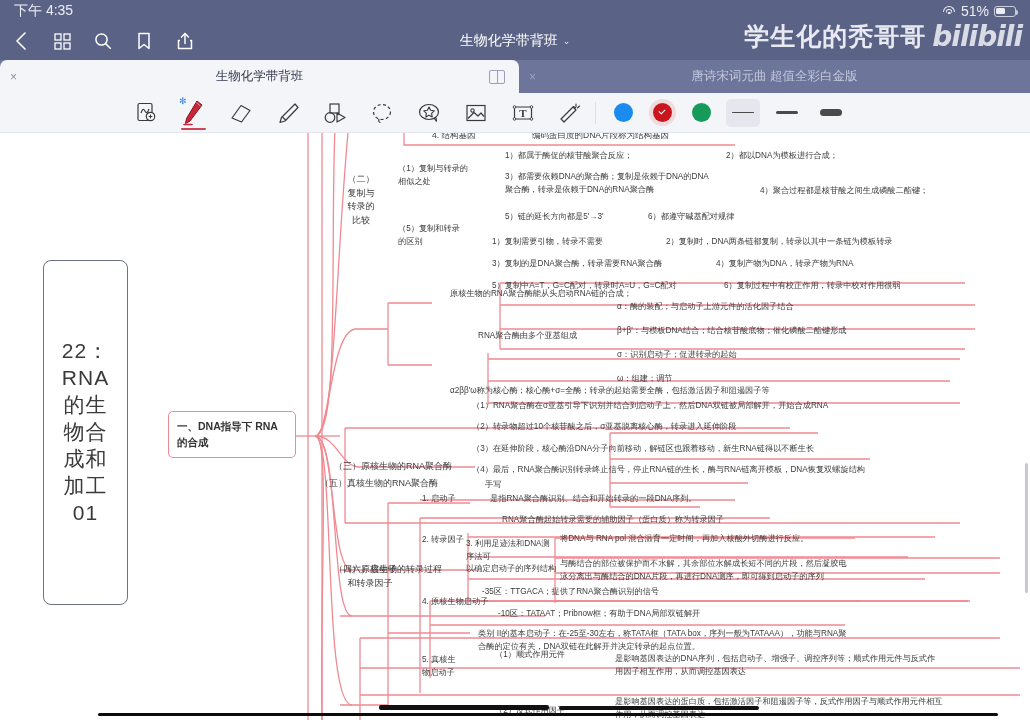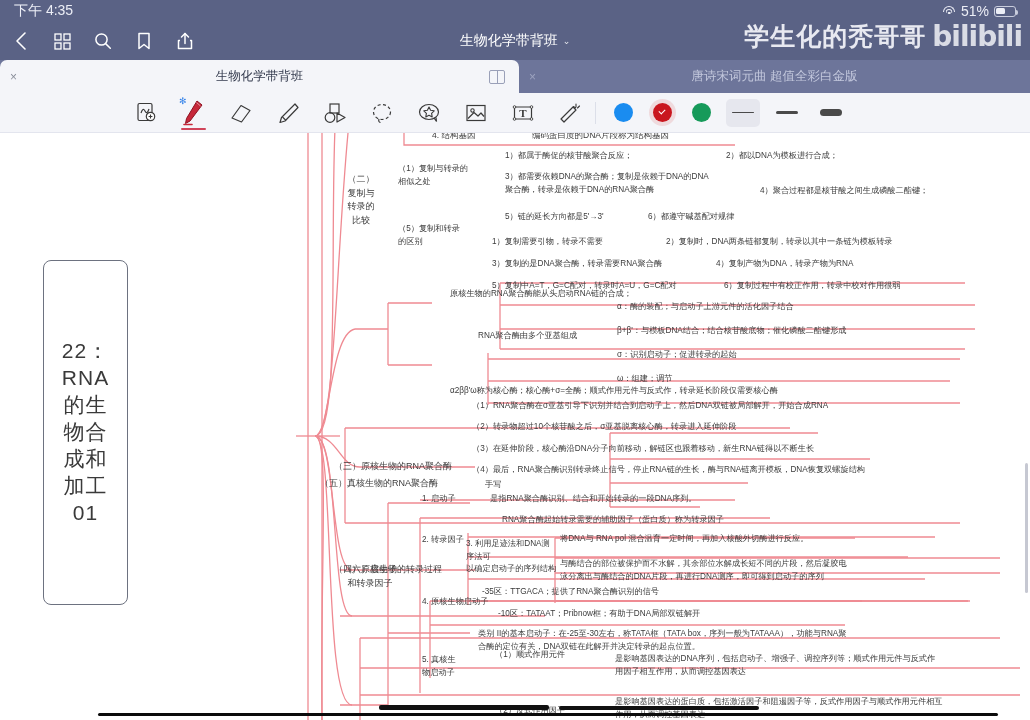--- a/index.html
+++ b/index.html
@@ -44,21 +44,21 @@
     display:flex; align-items:center; justify-content:center; gap:5px; pointer-events:none;
   }
   .nav-title .caret { font-size:9px; opacity:.85; }
 
   
   .watermark {
     position:absolute; right:8px; top:20px; display:flex; align-items:center; gap:6px;
     color:#f0f1f7; font-size:25px; font-weight:bold; letter-spacing:1px;
     font-family:"DejaVu Sans", sans-serif; opacity:.95; pointer-events:none;
   }
-  .bili-logo { font-size:28px; letter-spacing:-1px; opacity:.9; }
+  .bili-logo { font-size:28px; font-style:italic; letter-spacing:-1px; opacity:.9; }
 
   
   .tabstrip { position:absolute; left:0; top:60px; width:1030px; height:33px; background:#6d759a; }
   .tab {
     position:absolute; top:0; height:33px; display:flex; align-items:center;
     font-size:12.5px; color:#3b3f52;
   }
   .tab.active { left:0; width:519px; background:#f4f5f9; border-radius:7px 7px 0 0; color:#333a4d; }
   .tab.inactive { left:519px; width:511px; color:#c3c8dd; }
   .tab .tab-close { position:absolute; left:10px; font-size:12px; opacity:.55; cursor:pointer; }
@@ -363,20 +363,24 @@
 
         <path d="M322 0 L322 587"></path>
         <path d="M308 0 L308 587"></path>
       </g>
     </svg>
 
     <div class="root-node">
       <div class="root-inner">22：RNA的生物合成和加工01</div>
     </div>
 
+    <div class="main-node">
+      <span>一、DNA指导下
+RNA的合成</span>
+    </div>
 
     <div class="node txt" style="left:432px; top:-4px; width:90px;">4. 结构基因</div>
     <div class="node txt" style="left:520px; top:-4px; width:230px;padding-left:12px;">编码蛋白质的DNA片段称为结构基因</div>
 
     <div class="node lvl2" style="left:336px; top:40px; width:50px; text-align:center;">（二）
 复制与
 转录的
 比较</div>
     <div class="node lvl3" style="left:398px; top:30px; width:100px;">（1）复制与转录的
 相似之处</div>
@@ -398,21 +402,21 @@
     <div class="node lvl3" style="left:492px; top:147px; width:230px;">5）复制中A=T，G=C配对，转录时A=U，G=C配对</div>
     <div class="node lvl3" style="left:724px; top:147px; width:240px;">6）复制过程中有校正作用，转录中校对作用很弱</div>
 
     <div class="node lvl2" style="left:334px; top:327px; width:0px; white-space:nowrap;">（三）原核生物的RNA聚合酶</div>
     <div class="node lvl3" style="left:450px; top:155px; width:340px;">原核生物的RNA聚合酶能从头启动RNA链的合成；</div>
     <div class="node lvl3" style="left:478px; top:197px; width:130px;">RNA聚合酶由多个亚基组成</div>
     <div class="node lvl3" style="left:617px; top:168px; width:250px;">α：酶的装配；与启动子上游元件的活化因子结合</div>
     <div class="node lvl3" style="left:617px; top:192px; width:270px;">β+β'：与模板DNA结合；结合核苷酸底物；催化磷酸二酯键形成</div>
     <div class="node lvl3" style="left:617px; top:216px; width:220px;">σ：识别启动子；促进转录的起始</div>
     <div class="node lvl3" style="left:617px; top:240px; width:200px;">ω：组建；调节</div>
-    <div class="node lvl3" style="left:450px; top:252px; width:520px;">α2ββ'ω称为核心酶；核心酶+σ=全酶；顺式作用元件与反式作，转录延长阶段仅需要核心酶</div>
+    <div class="node lvl3" style="left:450px; top:252px; width:520px;">α2ββ'ω称为核心酶；核心酶+σ=全酶；转录的起始需要全酶，包括激活因子和阻遏因子等</div>
 
     <div class="node lvl2" style="left:334px; top:430px; white-space:nowrap;">（四）原核生物的转录过程</div>
     <div class="node lvl3" style="left:472px; top:267px; width:500px;">（1）RNA聚合酶在σ亚基引导下识别并结合到启动子上，然后DNA双链被局部解开，开始合成RNA</div>
     <div class="node lvl3" style="left:472px; top:288px; width:460px;">（2）转录物超过10个核苷酸之后，σ亚基脱离核心酶，转录进入延伸阶段</div>
     <div class="node lvl3" style="left:472px; top:310px; width:480px;">（3）在延伸阶段，核心酶沿DNA分子向前移动，解链区也跟着移动，新生RNA链得以不断生长</div>
     <div class="node lvl3" style="left:472px; top:331px; width:510px;">（4）最后，RNA聚合酶识别转录终止信号，停止RNA链的生长，酶与RNA链离开模板，DNA恢复双螺旋结构</div>
 
     <div class="node lvl2" style="left:320px; top:344px; white-space:nowrap;">（五）真核生物的RNA聚合酶</div>
     <div class="node lvl3" style="left:485px; top:346px; width:50px;">手写</div>
 

